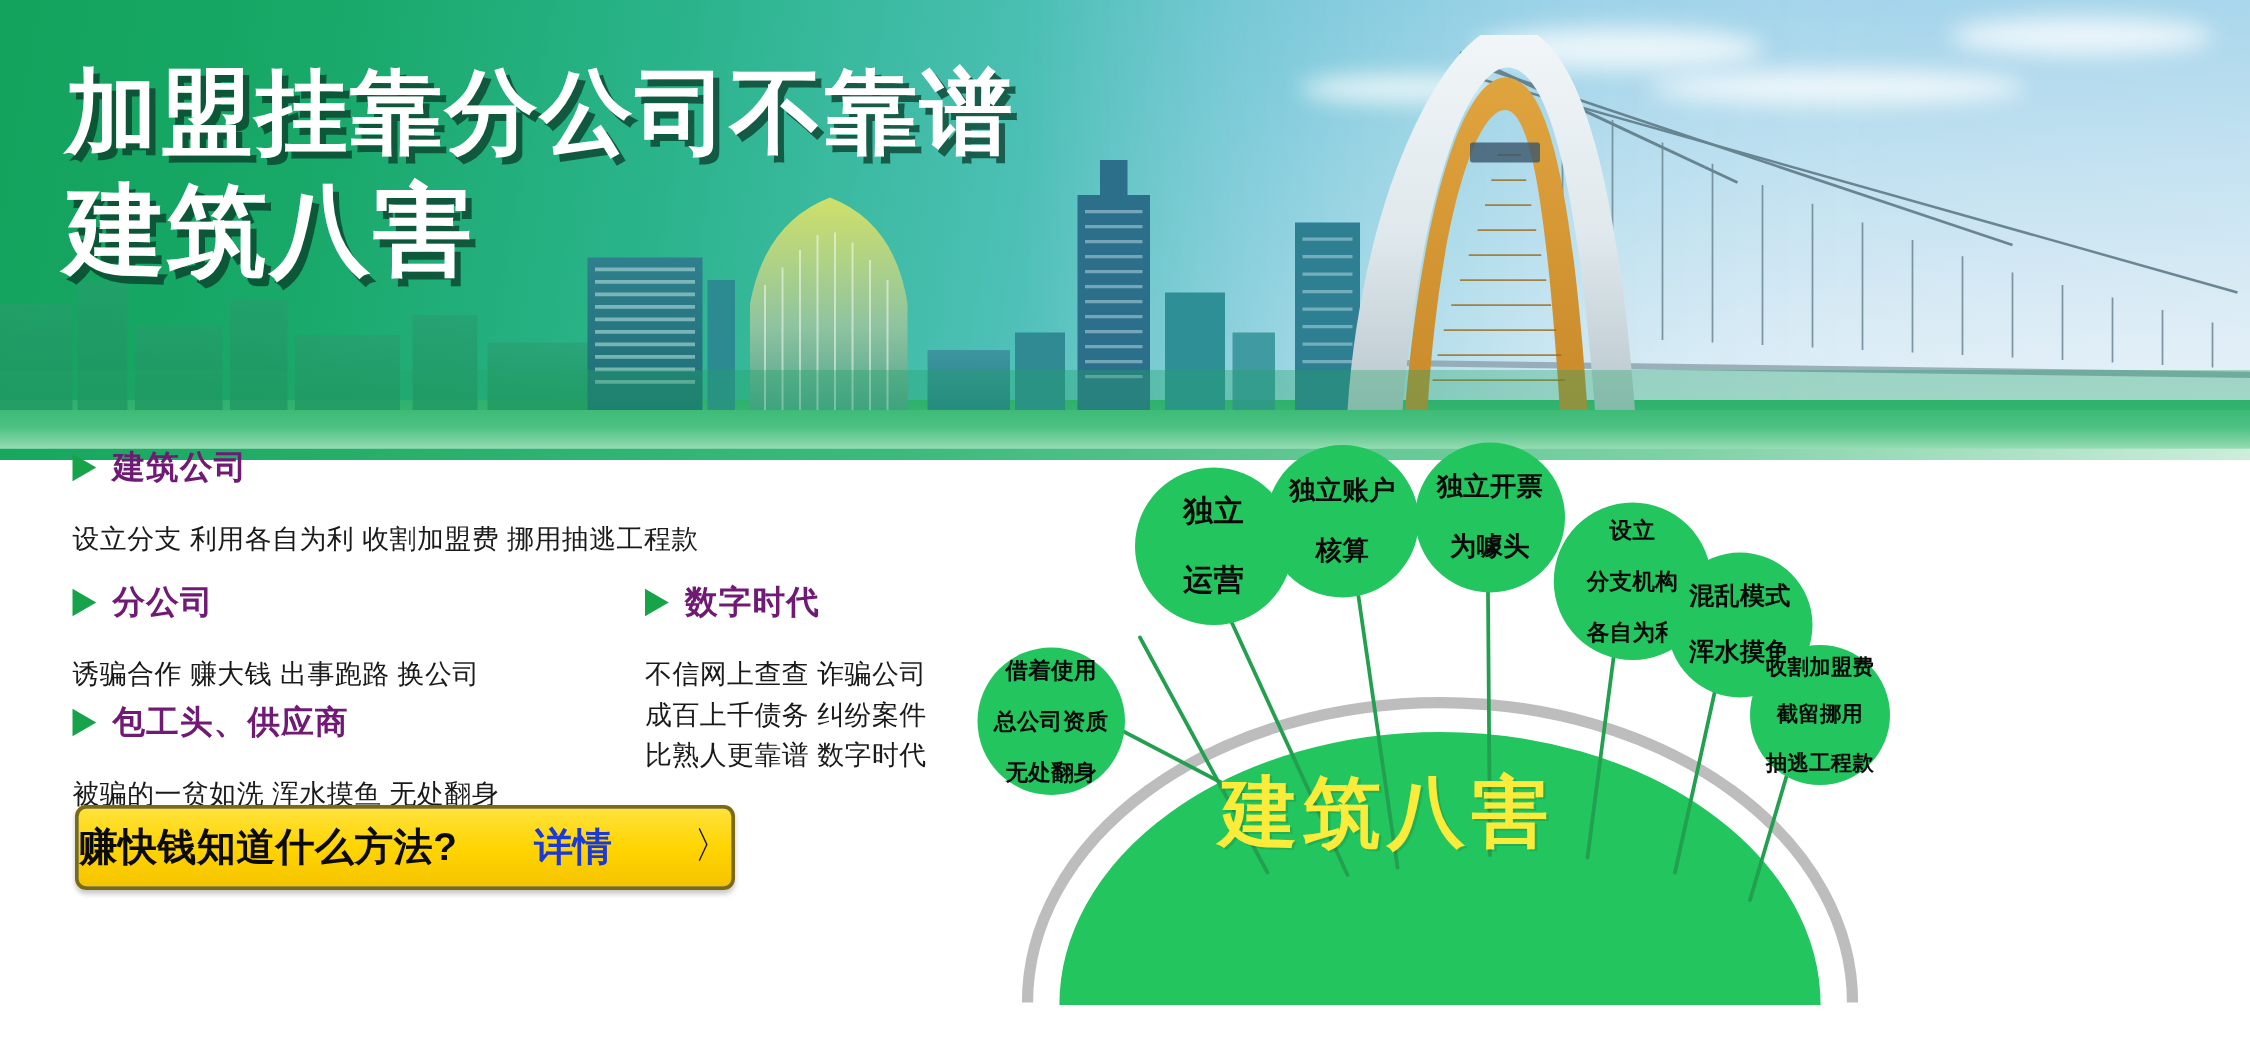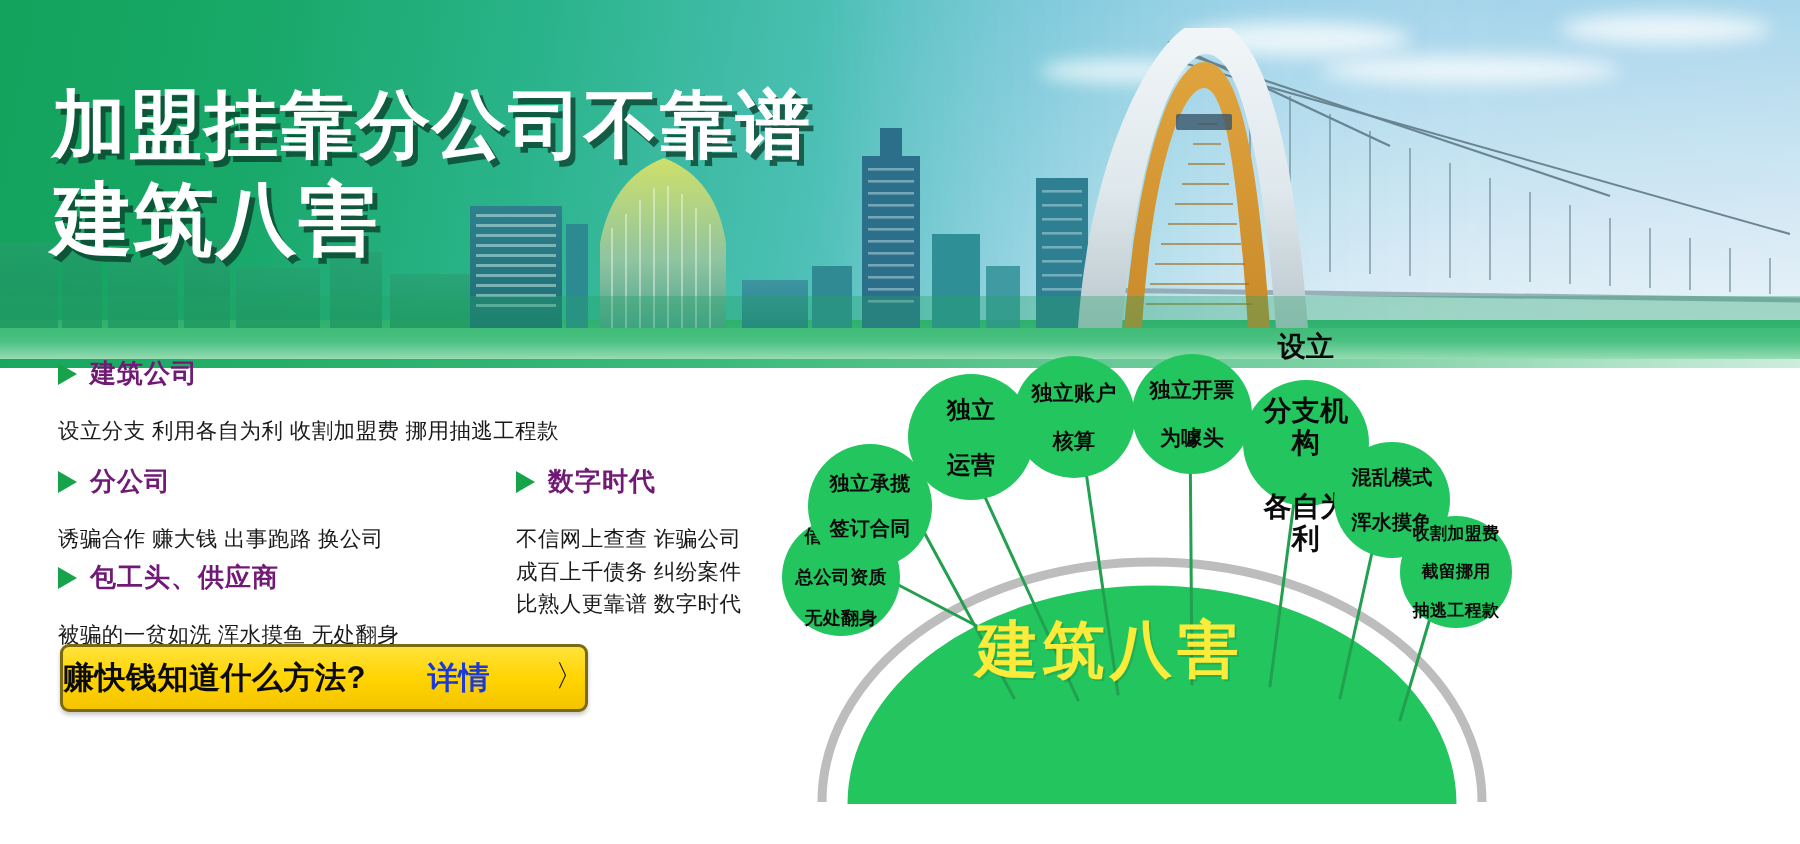--- a/index.html
+++ b/index.html
@@ -19,21 +19,21 @@
   
   .cloud{position:absolute;background:rgba(255,255,255,.75);border-radius:50%;filter:blur(9px);}
 
   #hero-bottom-band{position:absolute;left:0;bottom:0;width:1800px;height:48px;
       background:linear-gradient(180deg,#35b86f 0%,#4cc183 45%,#8ed9ad 78%,#e6f6ee 100%);}
   #hero-bottom-line{position:absolute;left:0;bottom:0;width:1800px;height:9px;background:linear-gradient(90deg,#17a75f,#3cba7c 40%,#7fd2a6 75%,#cdeddd);}
 
   #hero-title{position:absolute;left:52px;top:52px;z-index:6;}
   .hl{color:#ffffff;font-weight:700;letter-spacing:2px;line-height:1.03;
       text-shadow:5px 6px 0 rgba(10,60,42,.75);}
-  .hl1{font-size:74px;margin-top:35px;}
+  .hl1{font-size:74px;}
   .hl2{font-size:80px;margin-top:16px;}
 
   
   #skyline{position:absolute;left:0;bottom:40px;width:1800px;height:300px;z-index:3;}
 
   
   #left-col{position:absolute;left:0;top:368px;width:800px;height:476px;}
 
   .sec{position:absolute;}
   .sec-head{display:flex;align-items:center;gap:13px;}
@@ -316,26 +316,20 @@
     </svg>
 
     <div class="bub" style="left:-18px;top:150px;width:118px;height:118px;font-size:18px;">
       <span>
         <span>借着使用</span><br>
         <span>总公司资质</span><br>
         <span>无处翻身</span>
       </span>
     </div>
 
-    <div class="bub" style="left:8px;top:76px;width:124px;height:124px;font-size:20px;">
-      <span>
-        <span>独立承揽</span><br>
-        <span>签订合同</span>
-      </span>
-    </div>
 
     <div class="bub" style="left:108px;top:6px;width:126px;height:126px;font-size:24px;">
       <span>
         <span>独立</span><br>
         <span>运营</span>
       </span>
     </div>
 
     <div class="bub" style="left:213px;top:-12px;width:122px;height:122px;font-size:21px;align-items:center;">
       <span>
@@ -344,21 +338,21 @@
       </span>
     </div>
 
     <div class="bub" style="left:332px;top:-14px;width:120px;height:120px;font-size:21px;">
       <span>
         <span>独立开票</span><br>
         <span>为噱头</span>
       </span>
     </div>
 
-    <div class="bub" style="left:443px;top:12px;width:126px;height:126px;font-size:28px;">
+    <div class="bub" style="left:443px;top:34px;width:126px;height:126px;font-size:18px;">
       <span>
         <span>设立</span><br>
         <span>分支机构</span><br>
         <span>各自为利</span>
       </span>
     </div>
 
     <div class="bub" style="left:534px;top:74px;width:116px;height:116px;font-size:20px;">
       <span>
         <span>混乱模式</span><br>

